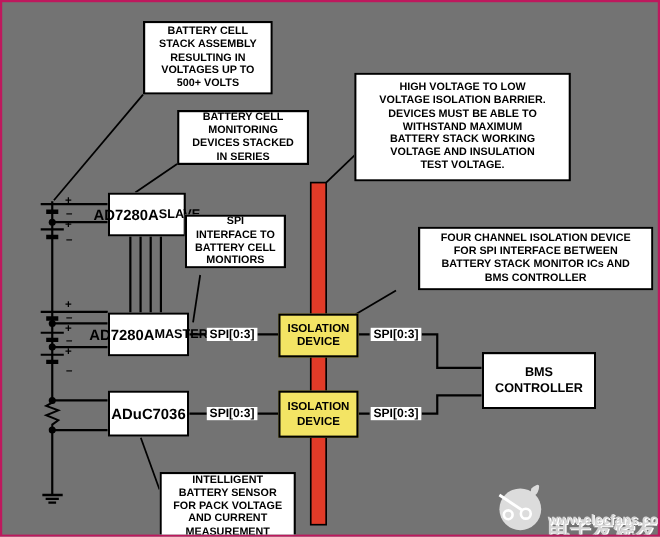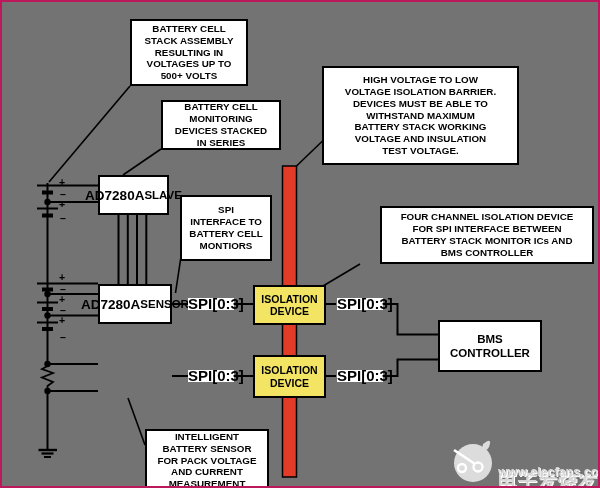--- a/index.html
+++ b/index.html
@@ -30,21 +30,21 @@
     color:#000;z-index:2;
   }
   .bms{
     position:absolute;border:2px solid #000;background:#fff;
     display:flex;align-items:center;justify-content:center;text-align:center;
     font-weight:bold;font-size:11.5px;line-height:14px;white-space:pre-line;
     color:#000;z-index:2;
   }
   .spi-label{
     position:absolute;width:46px;text-align:center;font-weight:bold;
-    font-size:15px;line-height:12px;color:#000;z-index:2;background:#fff;
+    font-size:11px;line-height:12px;color:#000;z-index:2;background:#fff;
   }
   .batlabel{
     position:absolute;font-weight:bold;font-size:10.5px;line-height:10px;color:#000;z-index:2;
   }
   .wm-cn{
     position:absolute;left:496px;top:439px;font-weight:bold;font-size:19px;
     line-height:22px;letter-spacing:1px;z-index:4;
     text-shadow:1px 1px 0 #ffffff;
     margin-top:30px;
   }
@@ -127,21 +127,21 @@
 STACK ASSEMBLY
 RESULTING IN
 VOLTAGES UP TO
 500+ VOLTS</div>
 
   <div class="callout" style="left:159px;top:98px;width:120px;height:50px;">BATTERY CELL
 MONITORING
 DEVICES STACKED
 IN SERIES</div>
 
-  <div class="callout" style="left:178px;top:193px;width:92px;height:66px;">SPI
+  <div class="callout" style="left:166px;top:193px;width:92px;height:49px;">SPI
 INTERFACE TO
 BATTERY CELL
 MONTIORS</div>
 
   <div class="callout" style="left:320px;top:64px;width:197px;height:99px;">HIGH VOLTAGE TO LOW
 VOLTAGE ISOLATION BARRIER.
 DEVICES MUST BE ABLE TO
 WITHSTAND MAXIMUM
 BATTERY STACK WORKING
 VOLTAGE AND INSULATION
@@ -158,23 +158,26 @@
 AND  CURRENT
 MEASUREMENT</div>
 
   <div class="chip" style="left:96px;top:173px;width:71px;height:40px;">
     <span class="chip-name">AD7280A</span>
     <span class="chip-sub">SLAVE</span>
   </div>
 
   <div class="chip" style="left:96px;top:282px;width:74px;height:40px;">
     <span class="chip-name">AD7280A</span>
-    <span class="chip-sub">SENSOR</span>
+    <span class="chip-sub">MASTER</span>
   </div>
 
+  <div class="chip" style="left:96px;top:353px;width:74px;height:42px;">
+    <span class="chip-name">ADuC7036</span>
+  </div>
 
   <div class="bms" style="left:436px;top:318px;width:104px;height:52px;">BMS
 CONTROLLER</div>
 
   <div class="iso" style="left:251px;top:283px;width:73px;height:40px;background:#f3e464;">ISOLATION
 DEVICE</div>
 
   <div class="iso" style="left:251px;top:353px;width:73px;height:43px;background:#f3e464;">ISOLATION
 DEVICE</div>
 

